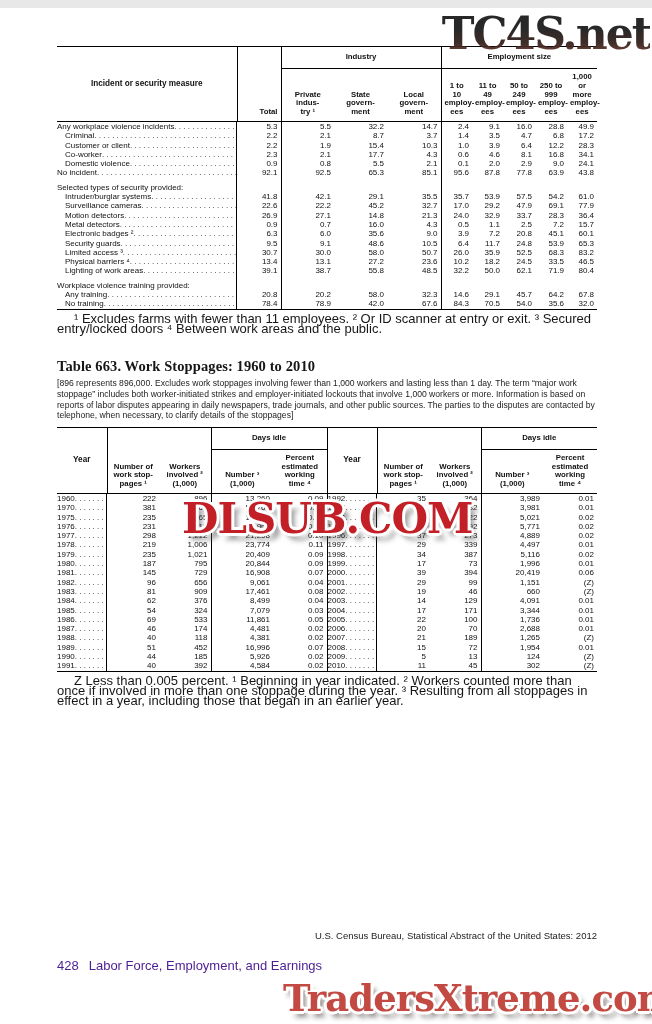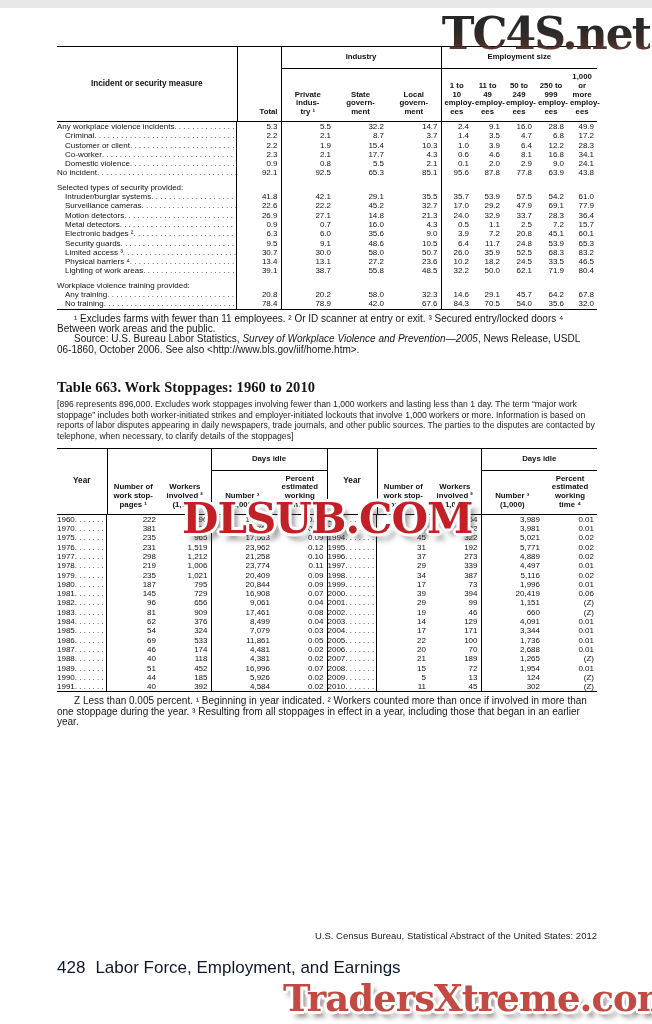--- a/index.html
+++ b/index.html
@@ -32,28 +32,28 @@
   .stub-h{vertical-align:middle;text-align:center;font-size:8.2px;}
   .bot{vertical-align:bottom;text-align:right;}
   .lbl-cell{display:flex;align-items:baseline;overflow:hidden;}
   .lbl-cell .lbl{white-space:nowrap;}
   .lbl-cell .dots{flex:1 1 auto;overflow:hidden;white-space:nowrap;min-width:0;color:#111;}
   .lbl-cell .dots::after{content:" . . . . . . . . . . . . . . . . . . . . . . . . . . . . . . . . . . . . . . . .";}
   tr.spacer td{height:5px;line-height:5px;}
   td.ind .lbl{padding-left:8px;}
 
   
-  .fn{font-size:10px;line-height:10.4px;margin:4px 0 0 0;}
+  .fn{font-size:13px;line-height:10.4px;margin:4px 0 0 0;}
   .fn p{margin:0;}
   .fn p.indent{text-indent:17px;}
   .fn .it{font-style:italic;}
   .gap{height:24px;}
 
   
-  .footer-line1{position:absolute;left:57px;top:950px;font-size:17px;color:#0f172a;z-index:2;text-align:center;}
+  .footer-line1{position:absolute;left:57px;top:950px;font-size:13px;color:#4c1d95;z-index:2;text-align:center;}
   .footer-line1 .pgnum{margin-right:10px;}
   .footer-line2{position:absolute;right:55px;top:922px;font-size:9.5px;color:#222;z-index:2;}
 
   
   .wm{position:absolute;font-family:"DejaVu Serif",serif;font-weight:700;white-space:nowrap;}
   .wm-top{
     top:0px;right:2px;font-size:44px;letter-spacing:-2px;z-index:1;
     background:linear-gradient(180deg,#1d1d1d 40%,#35221e 68%,#8a4638 100%);
     -webkit-background-clip:text;background-clip:text;color:transparent;
     opacity:.95;
@@ -440,23 +440,20 @@
             <td class="num">70.5</td>
             <td class="num">54.0</td>
             <td class="num">35.6</td>
             <td class="num">32.0</td>
           </tr>
         </tbody>
     </table>
 
     <div class="fn">
       <p class="indent">¹ Excludes farms with fewer than 11 employees. ² Or ID scanner at entry or exit. ³ Secured entry/locked doors ⁴ Between work areas and the public.</p>
-      <p class="indent">
-        <span>Source: U.S. Bureau Labor Statistics, </span><span class="it">Survey of Workplace Violence and Prevention—2005</span><span>, News Release, USDL 06-1860, October 2006. See also &lt;http://www.bls.gov/iif/home.htm&gt;.</span>
-      </p>
     </div>
 
     <div class="gap"></div>
 
     <h1 class="tbl-title">Table 663. Work Stoppages: 1960 to 2010</h1>
     <p class="tbl-note">[896 represents 896,000. Excludes work stoppages involving fewer than 1,000 workers and lasting less than 1 day. The term “major work stoppage” includes both worker-initiated strikes  and employer-initiated lockouts that involve 1,000 workers or more. Information is based on reports of labor disputes appearing in daily newspapers, trade journals, and other public sources. The parties to the disputes are contacted by telephone, when necessary, to clarify details of the stoppages]</p>
 
     <table class="rules">
       <colgroup>
         <col style="width:50px">

